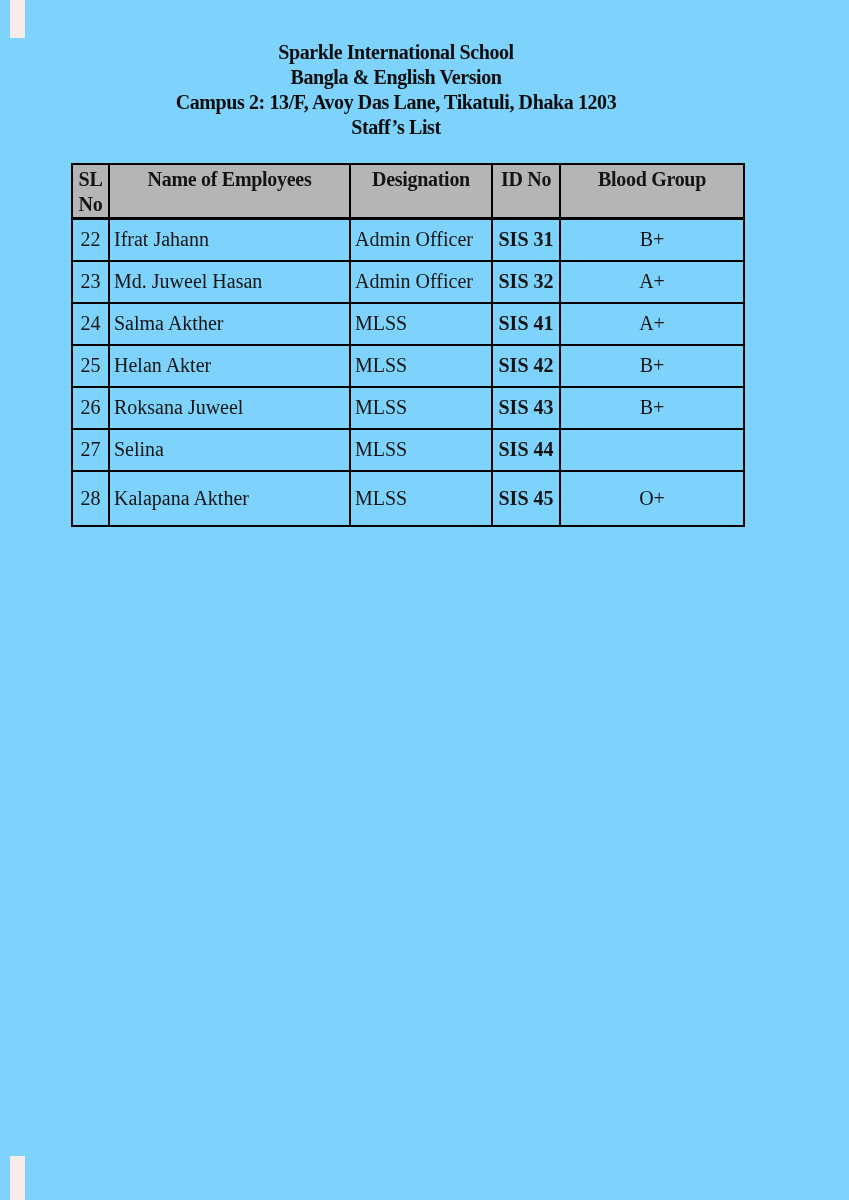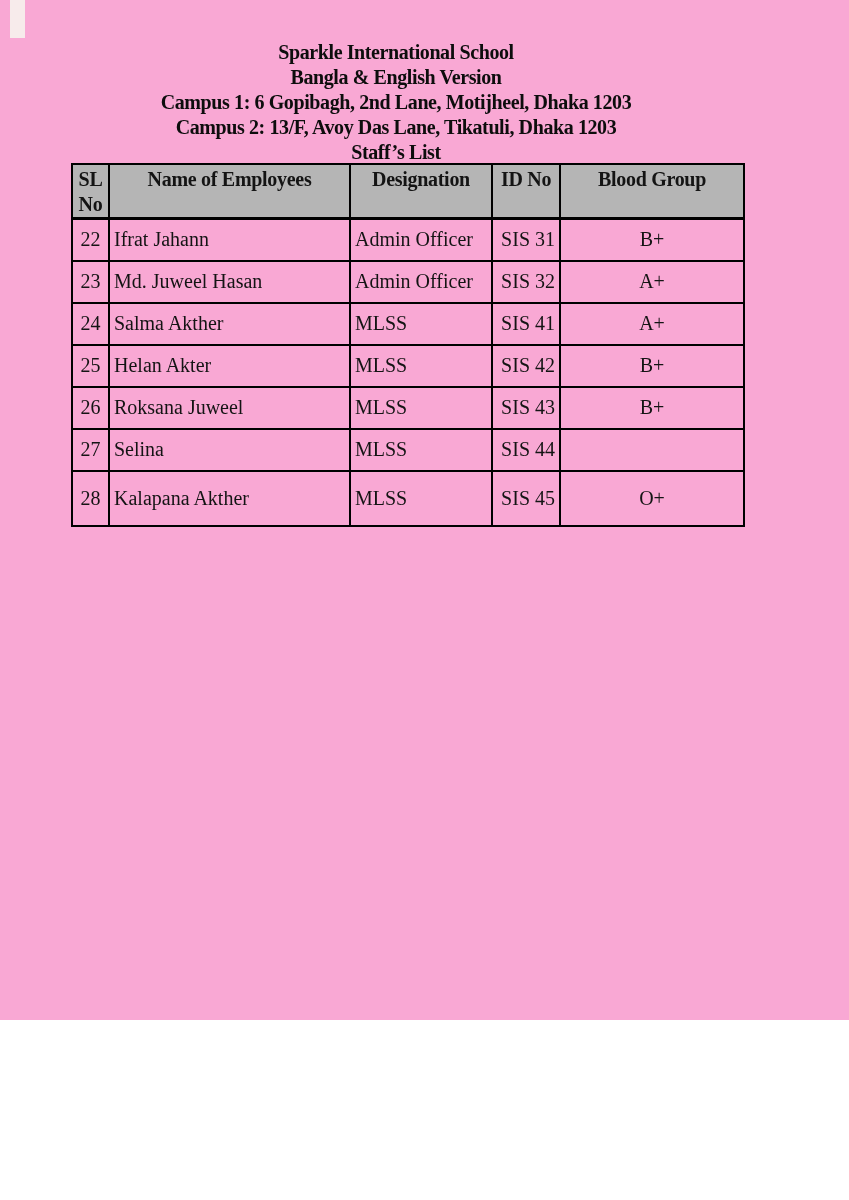--- a/index.html
+++ b/index.html
@@ -3,22 +3,22 @@
 <meta charset="utf-8">
 <style>
   html, body {
     margin: 0;
     padding: 0;
     background: #ffffff;
   }
   .page {
     position: relative;
     width: 849px;
-    height: 1020px;
-    background: #f9a8d4;
+    height: 1200px;
+    background: #7dd3fc;
     overflow: hidden;
     font-family: "Liberation Serif", serif;
     color: #101010;
   }
   
   .titles {
     position: absolute;
     top: 40px;
     left: 0;
     width: 792px;
@@ -69,21 +69,21 @@
   table.staff tbody tr:last-child {
     height: 55px;
   }
   table.staff tbody td {
     vertical-align: middle;
     padding: 4px;
   }
   td.c-sl    { text-align: center; }
   td.c-name  { padding-left: 5px;  text-align: left; }
   td.c-desig { padding-left: 7px;  text-align: left; }
-  td.c-id    { padding-left: 6px;  text-align: right; }
+  td.c-id    { padding-left: 6px;  text-align: center; font-weight: bold; }
   td.c-blood { text-align: center; }
   
   .edge-mark {
     position: absolute;
     left: 10px;
     width: 15px;
     background: #f7ebeb;
   }
   .edge-mark.top    { top: 0;      height: 38px; }
   .edge-mark.bottom { top: 1156px; height: 44px; }
@@ -91,21 +91,20 @@
 </head>
 <body>
 
 <div class="page">
 
   <div class="edge-mark top"></div>
 
   <div class="titles">
     <div>Sparkle International School</div>
     <div>Bangla &amp; English Version</div>
-    <div>Campus 1: 6 Gopibagh, 2nd Lane, Motijheel, Dhaka 1203</div>
     <div>Campus 2: 13/F, Avoy Das Lane, Tikatuli, Dhaka 1203</div>
     <div>Staff’s List</div>
   </div>
 
   <table class="staff">
     <colgroup>
       <col style="width:37px">
       <col style="width:241px">
       <col style="width:142px">
       <col style="width:68px">

